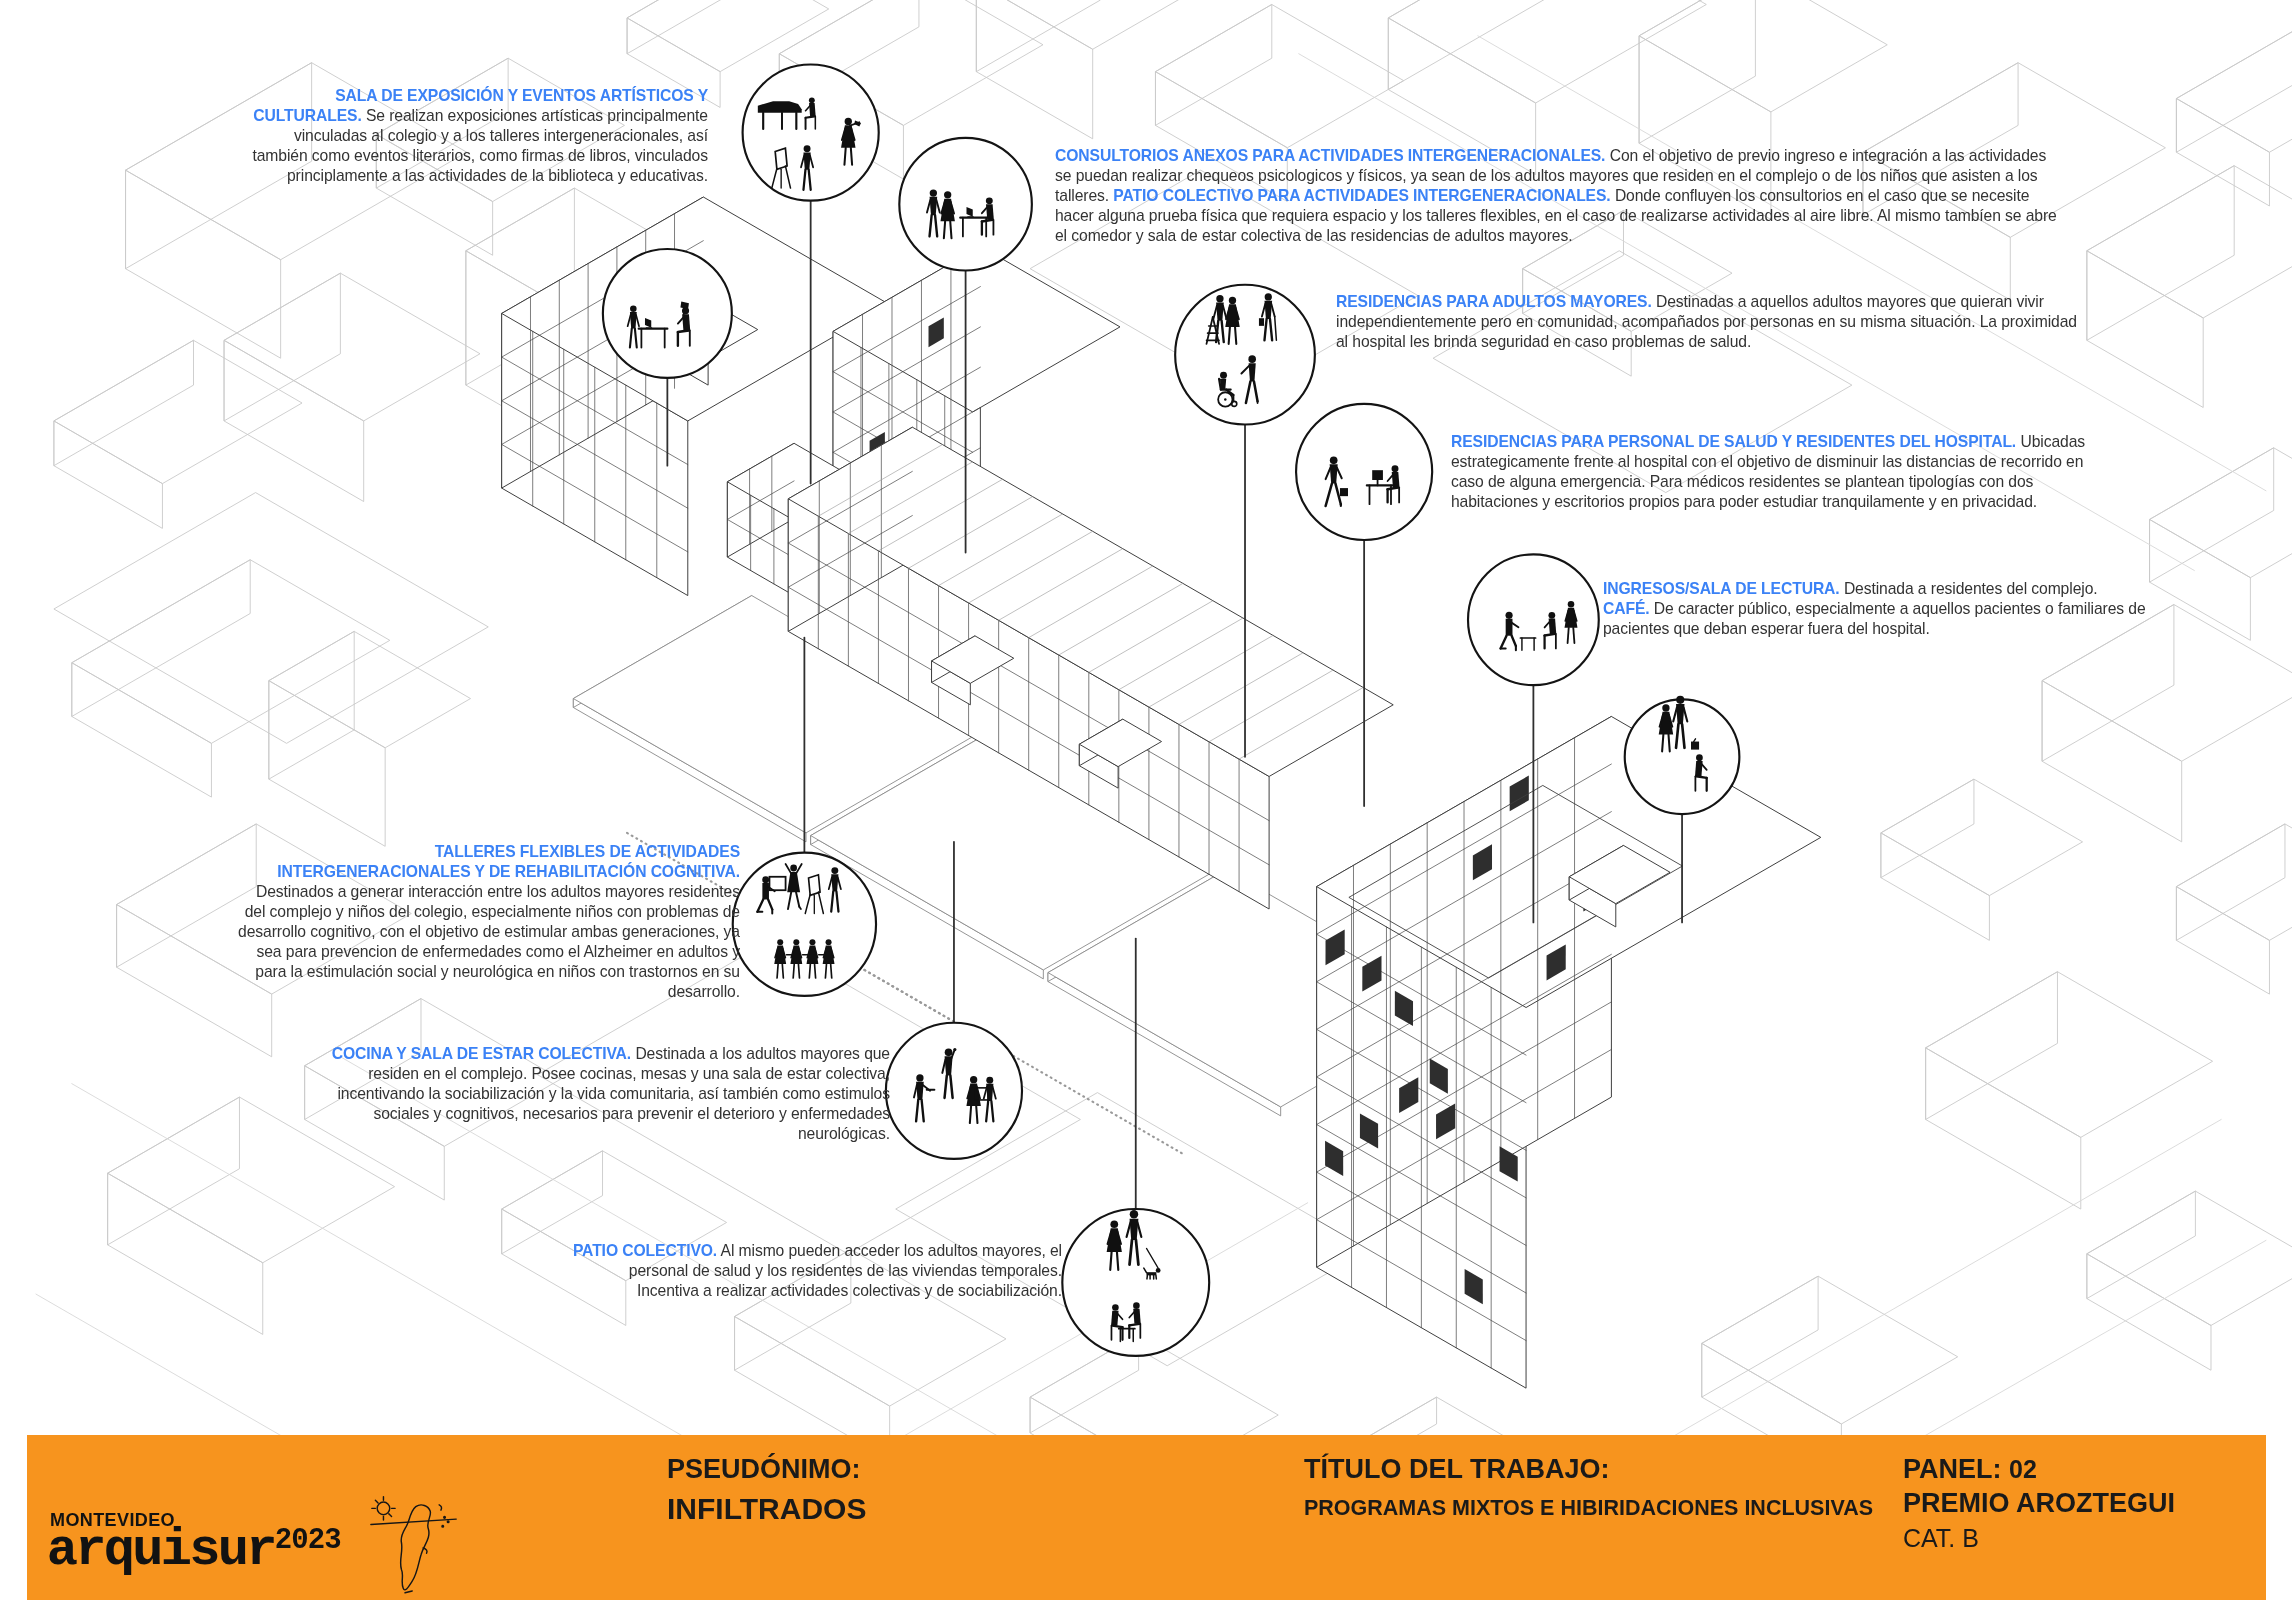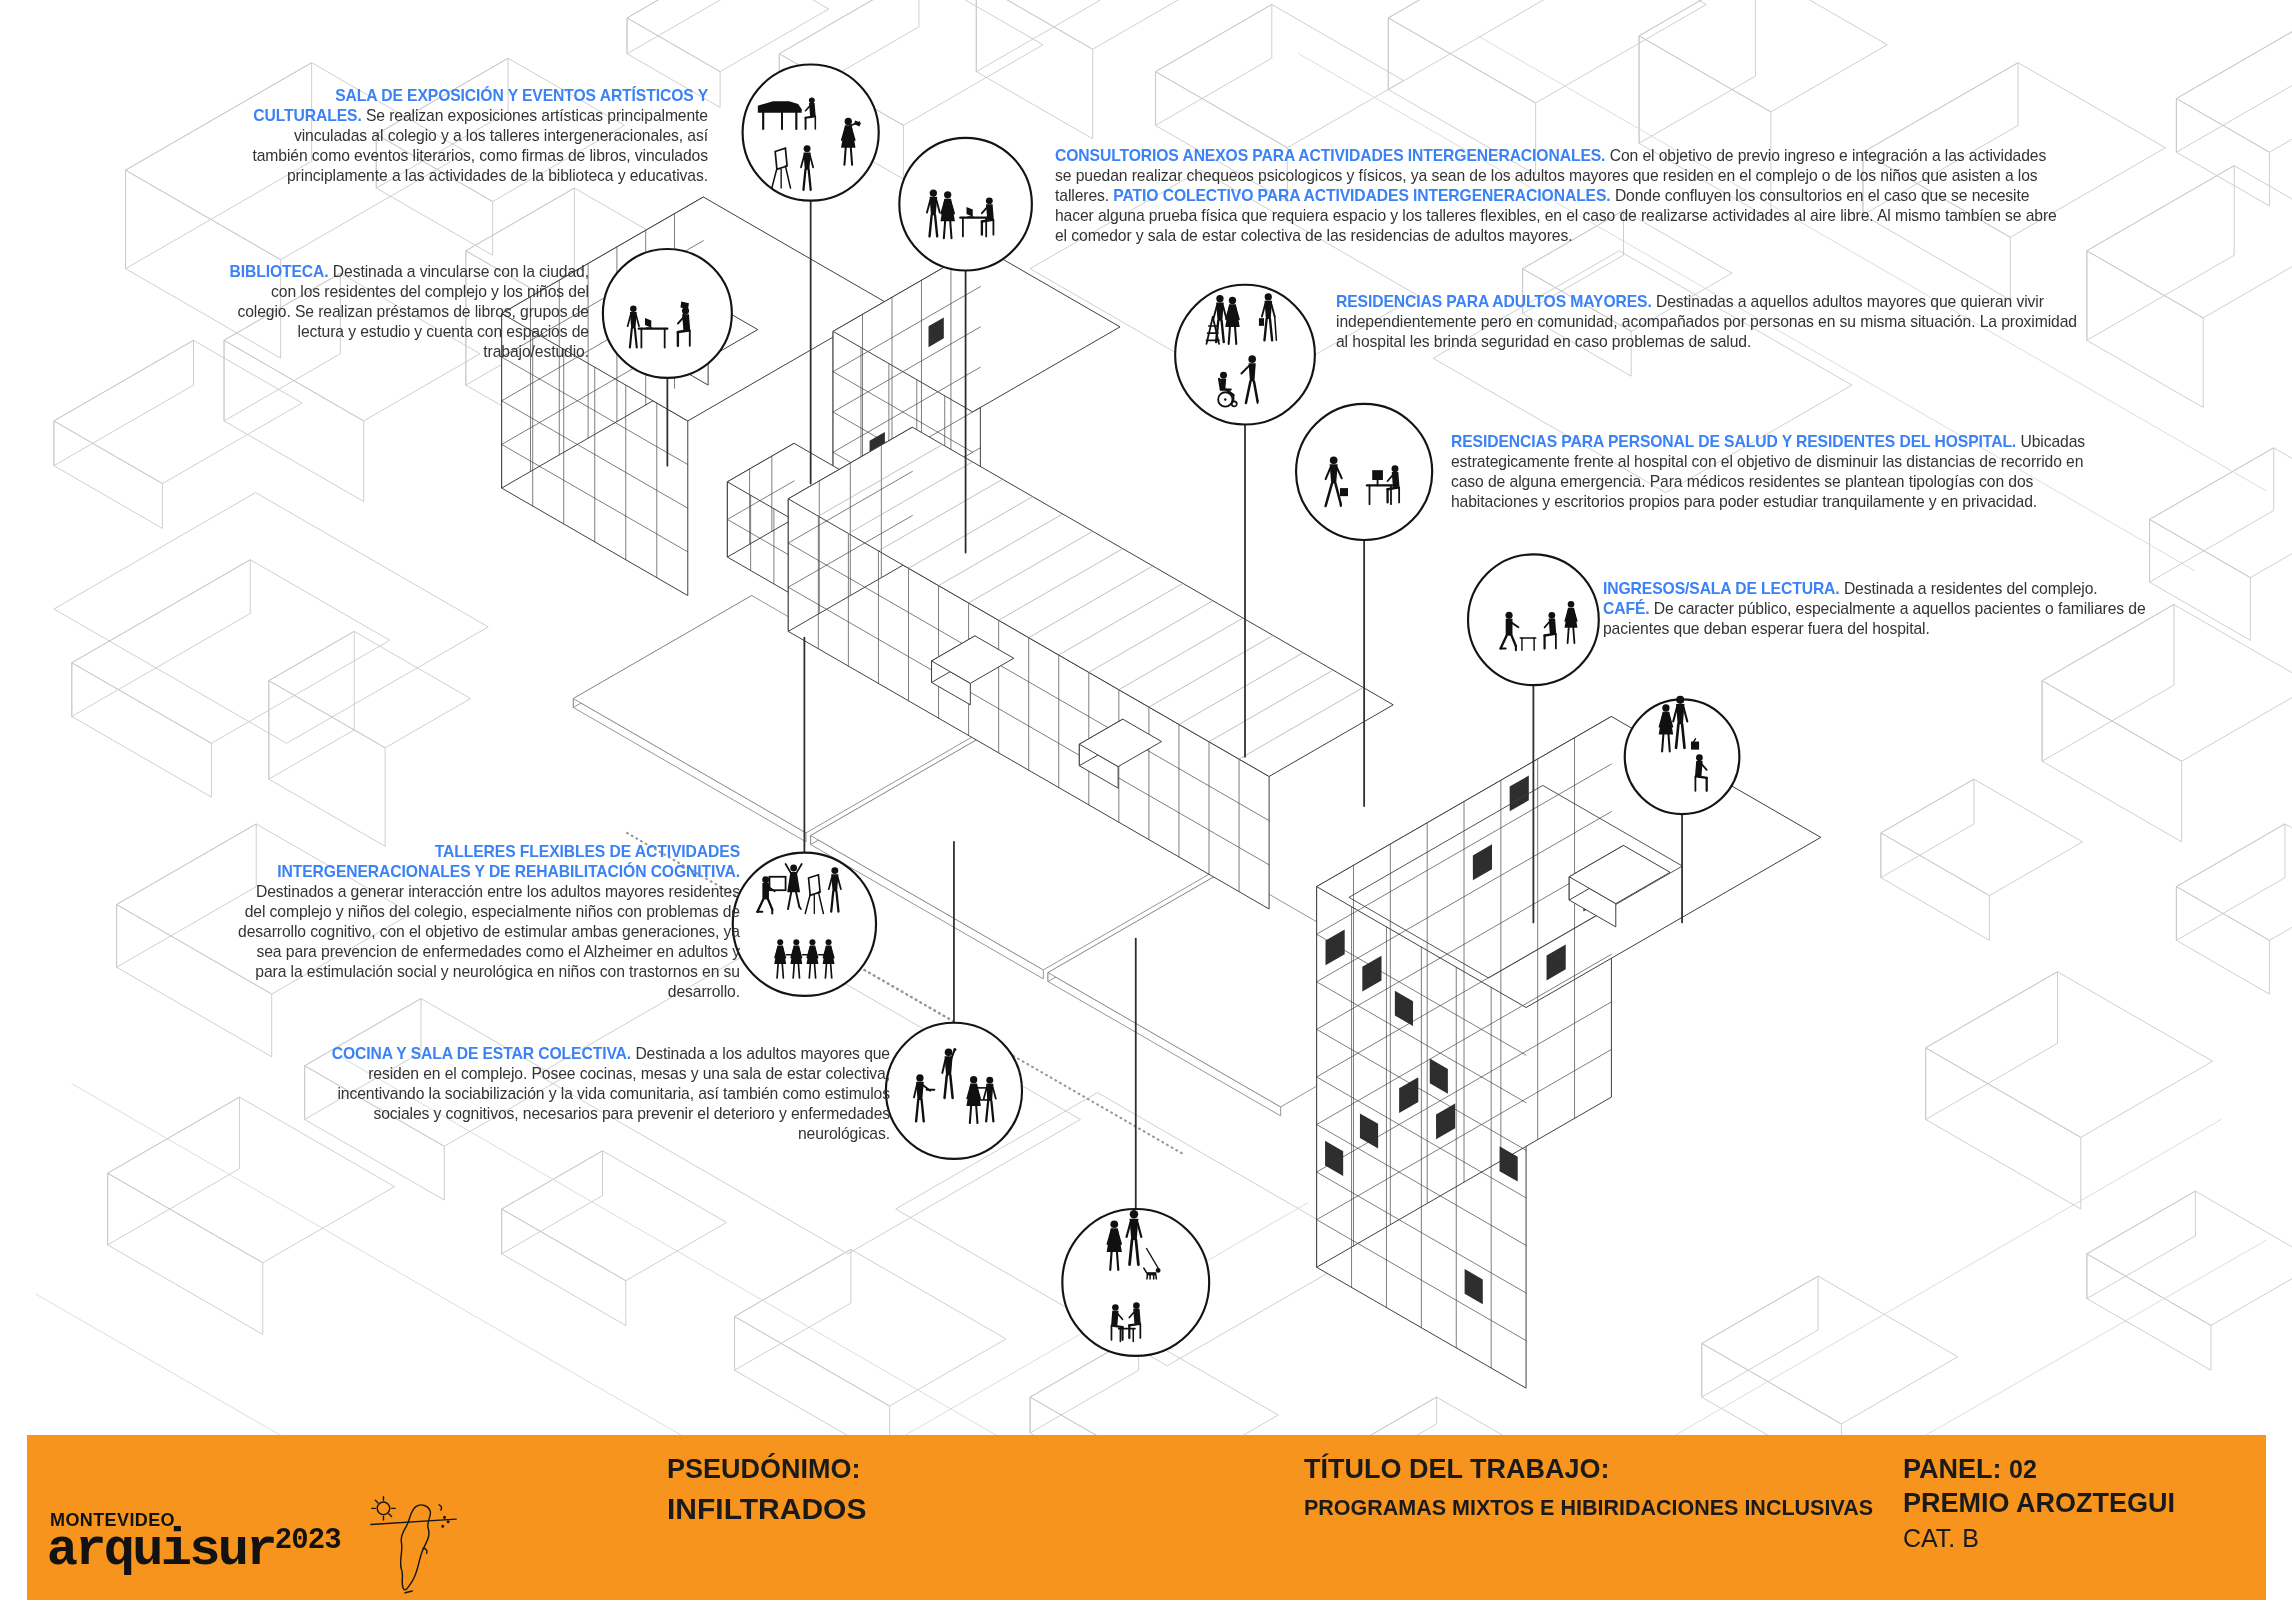--- a/index.html
+++ b/index.html
@@ -749,24 +749,20 @@
             </g>
           </g>
         </g>
       </g>
     </svg>
 
   <div class="ann" style="left:235px;top:86px;width:473px;text-align:right">
     <p><strong>SALA DE EXPOSICIÓN Y EVENTOS ARTÍSTICOS Y CULTURALES.</strong>
        <span>Se realizan exposiciones artísticas principalmente vinculadas al colegio y a los talleres intergeneracionales, así también como eventos literarios, como firmas de libros, vinculados principlamente a las actividades de la biblioteca y educativas.</span></p>
   </div>
-  <div class="ann" style="left:215px;top:262px;width:374px;text-align:right">
-    <p><strong>BIBLIOTECA.</strong>
-       <span>Destinada a vincularse con la ciudad, con los residentes del complejo y los niños del colegio. Se realizan préstamos de libros, grupos de lectura y estudio y cuenta con espacios de trabajo/estudio.</span></p>
-  </div>
   <div class="ann" style="left:1055px;top:146px;width:1003px">
     <p><strong>CONSULTORIOS ANEXOS PARA ACTIVIDADES INTERGENERACIONALES.</strong>
        <span>Con el objetivo de previo ingreso e integración a las actividades se puedan realizar chequeos psicologicos y físicos, ya sean de los adultos mayores que residen en el complejo o de los niños que asisten a los talleres.</span>
        <strong>PATIO COLECTIVO PARA ACTIVIDADES INTERGENERACIONALES.</strong>
        <span>Donde confluyen los consultorios en el caso que se necesite hacer alguna prueba física que requiera espacio y los talleres flexibles, en el caso de realizarse actividades al aire libre. Al mismo tambíen se abre el comedor y sala de estar colectiva de las residencias de adultos mayores.</span></p>
   </div>
   <div class="ann" style="left:1336px;top:292px;width:752px">
     <p><strong>RESIDENCIAS PARA ADULTOS MAYORES.</strong>
        <span>Destinadas a aquellos adultos mayores que quieran vivir independientemente pero en comunidad, acompañados por personas en su misma situación. La proximidad al hospital les brinda seguridad en caso problemas de salud.</span></p>
   </div>
@@ -780,20 +776,24 @@
        <strong>CAFÉ.</strong>
        <span>De caracter público, especialmente a aquellos pacientes o familiares de pacientes que deban esperar fuera del hospital.</span></p>
   </div>
   <div class="ann" style="left:238px;top:842px;width:502px;text-align:right">
     <p><strong>TALLERES FLEXIBLES DE ACTIVIDADES INTERGENERACIONALES Y DE REHABILITACIÓN COGNITIVA.</strong>
        <span>Destinados a generar interacción entre los adultos mayores residentes del complejo y niños del colegio, especialmente niños con problemas de desarrollo cognitivo, con el objetivo de estimular ambas generaciones, ya sea para prevencion de enfermedades como el Alzheimer en adultos y para la estimulación social y neurológica en niños con trastornos en su desarrollo.</span></p>
   </div>
   <div class="ann" style="left:331px;top:1044px;width:559px;text-align:right">
     <p><strong>COCINA Y SALA DE ESTAR COLECTIVA.</strong>
        <span>Destinada a los adultos mayores que residen en el complejo. Posee cocinas, mesas y una sala de estar colectiva, incentivando la sociabilización y la vida comunitaria, así también como estimulos sociales y cognitivos, necesarios para prevenir el deterioro y enfermedades neurológicas.</span></p>
+  </div>
+  <div class="ann" style="left:566px;top:1241px;width:496px;text-align:right">
+    <p><strong>PATIO COLECTIVO.</strong>
+       <span>Al mismo pueden acceder los adultos mayores, el personal de salud y los residentes de las viviendas temporales. Incentiva a realizar actividades colectivas y de sociabilización.</span></p>
   </div>
 
   <div class="footer-bar" id="footerBar" style="background: rgb(247, 148, 30);">
     <div>
       <div class="logo-city">MONTEVIDEO</div>
       <div class="logo-word"><span>arquisur</span><sup>2023</sup></div>
     </div>
     <svg class="sketch" width="90" height="106" viewBox="0 0 100 118">
       <g fill="none" stroke="#161616" stroke-width="1.6" stroke-linecap="round">
         <circle cx="16" cy="16" r="7"></circle>

